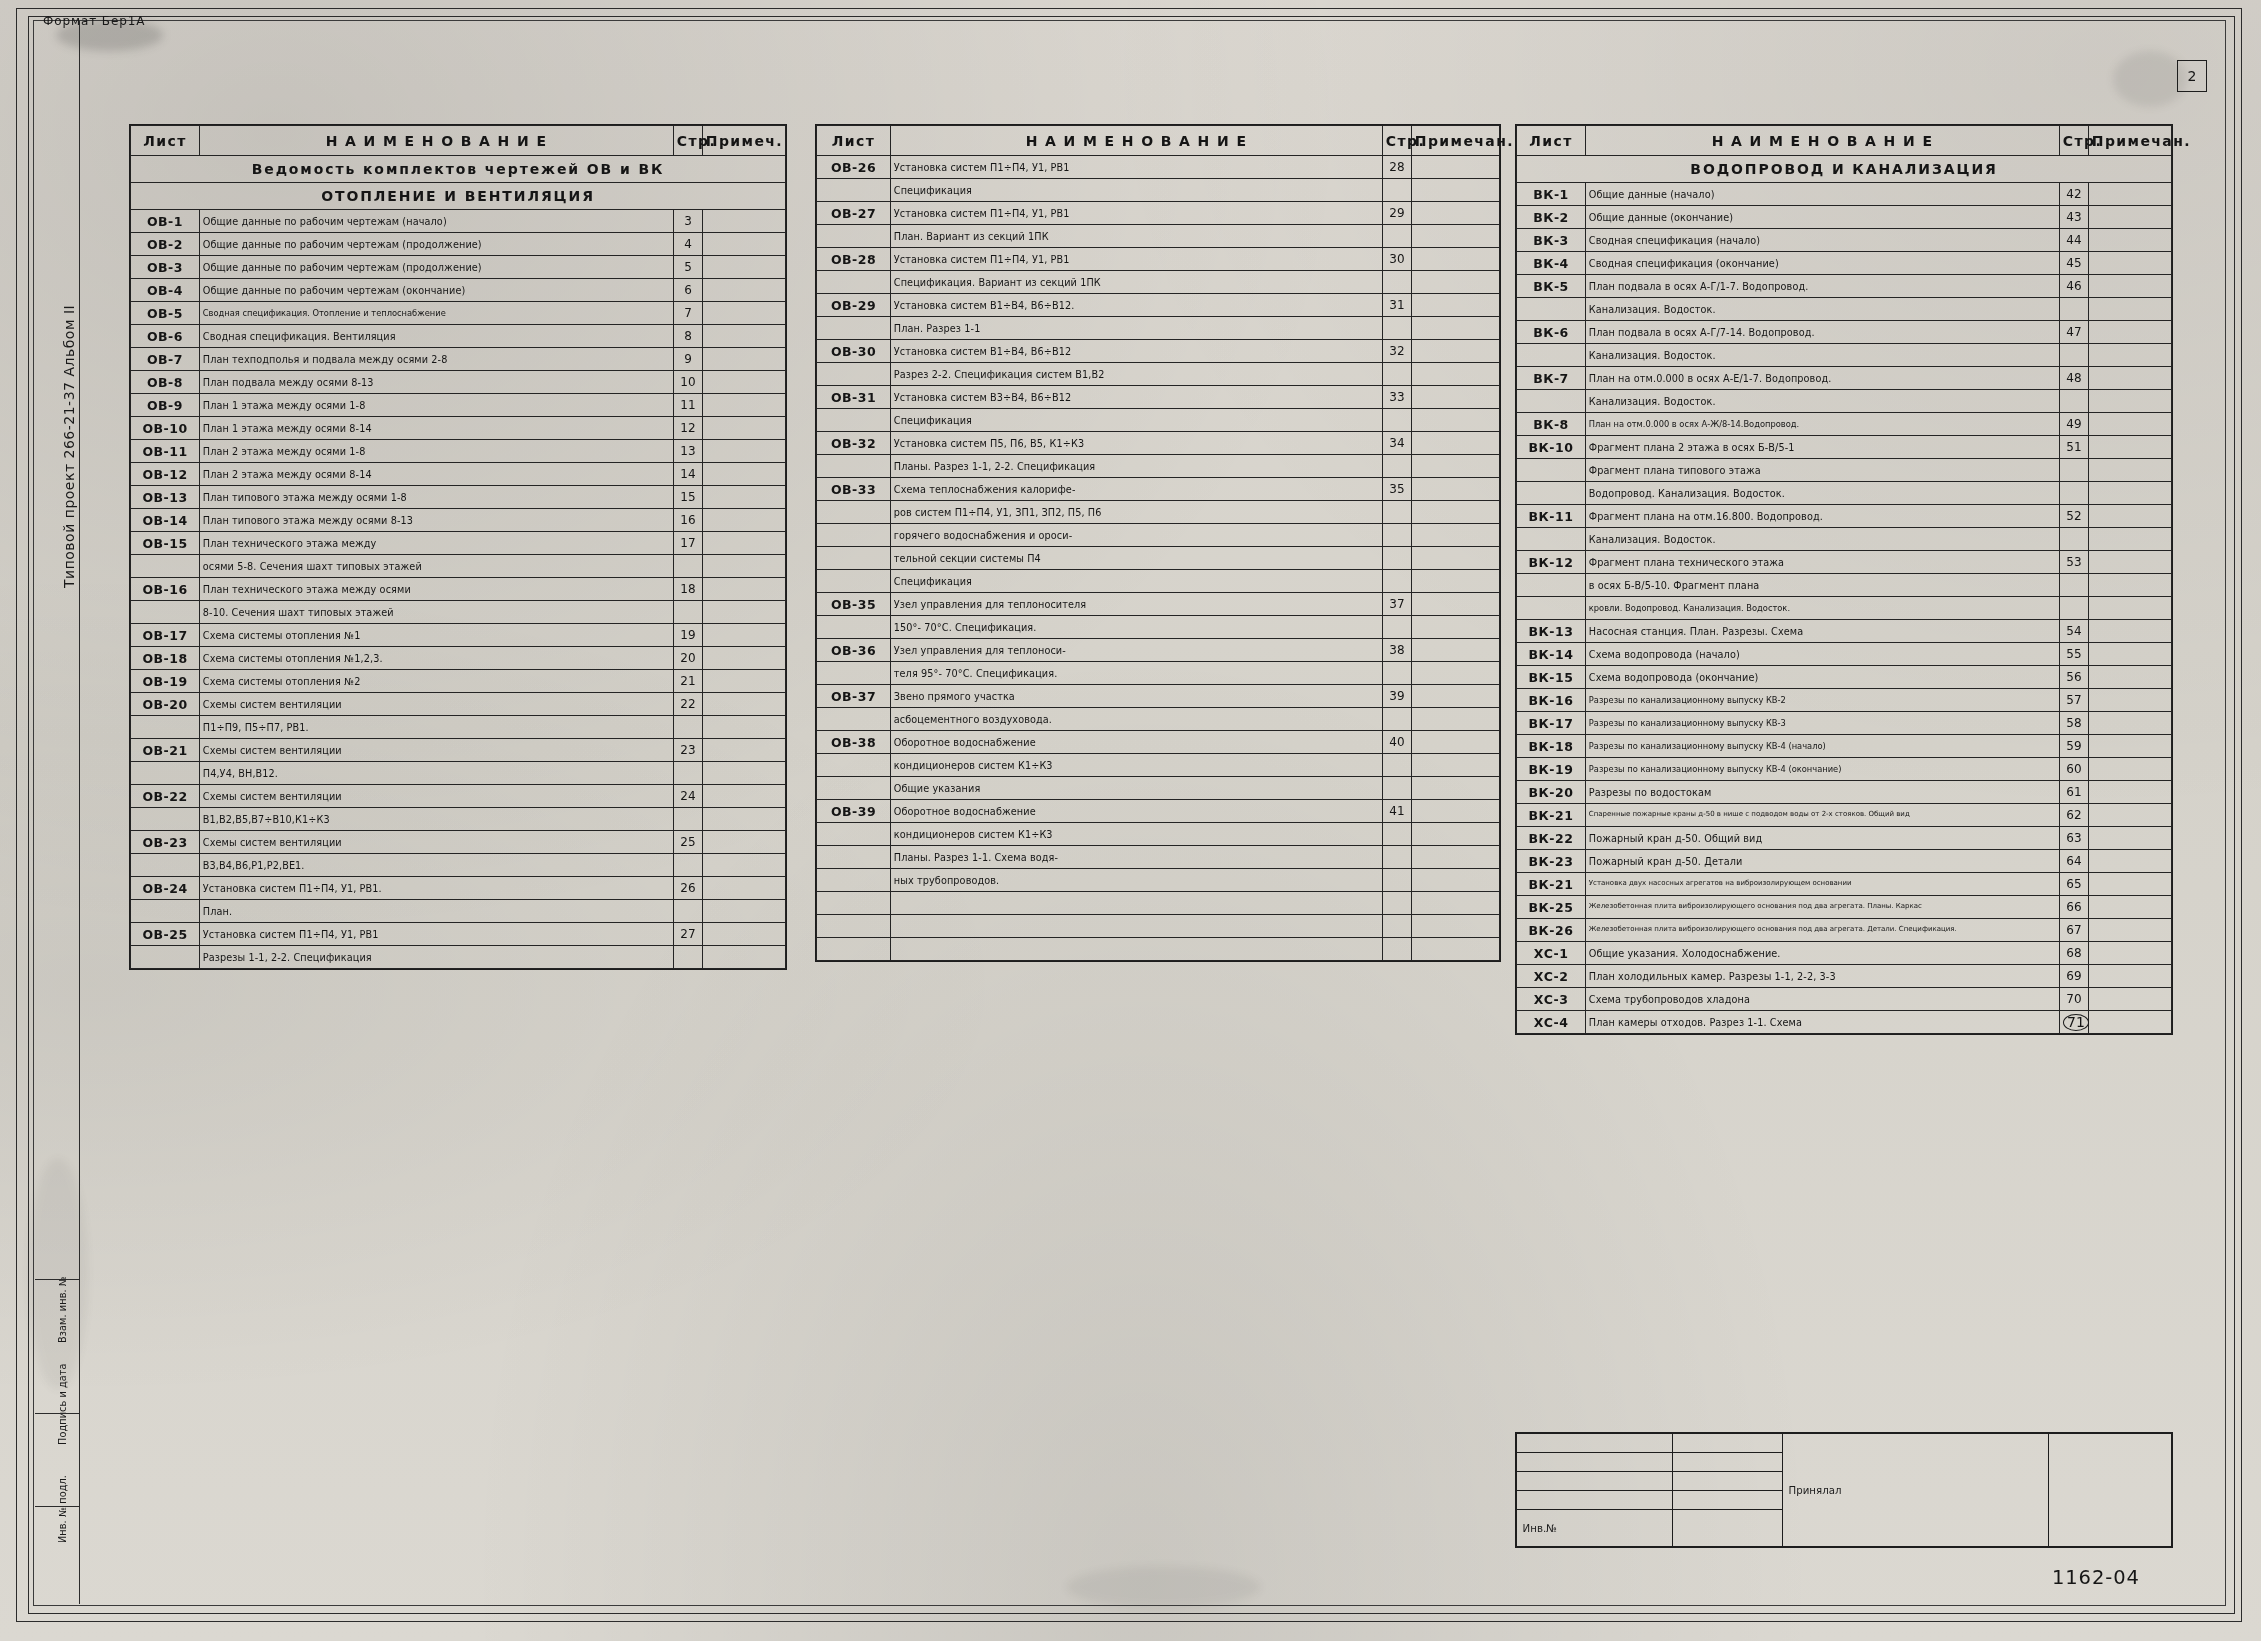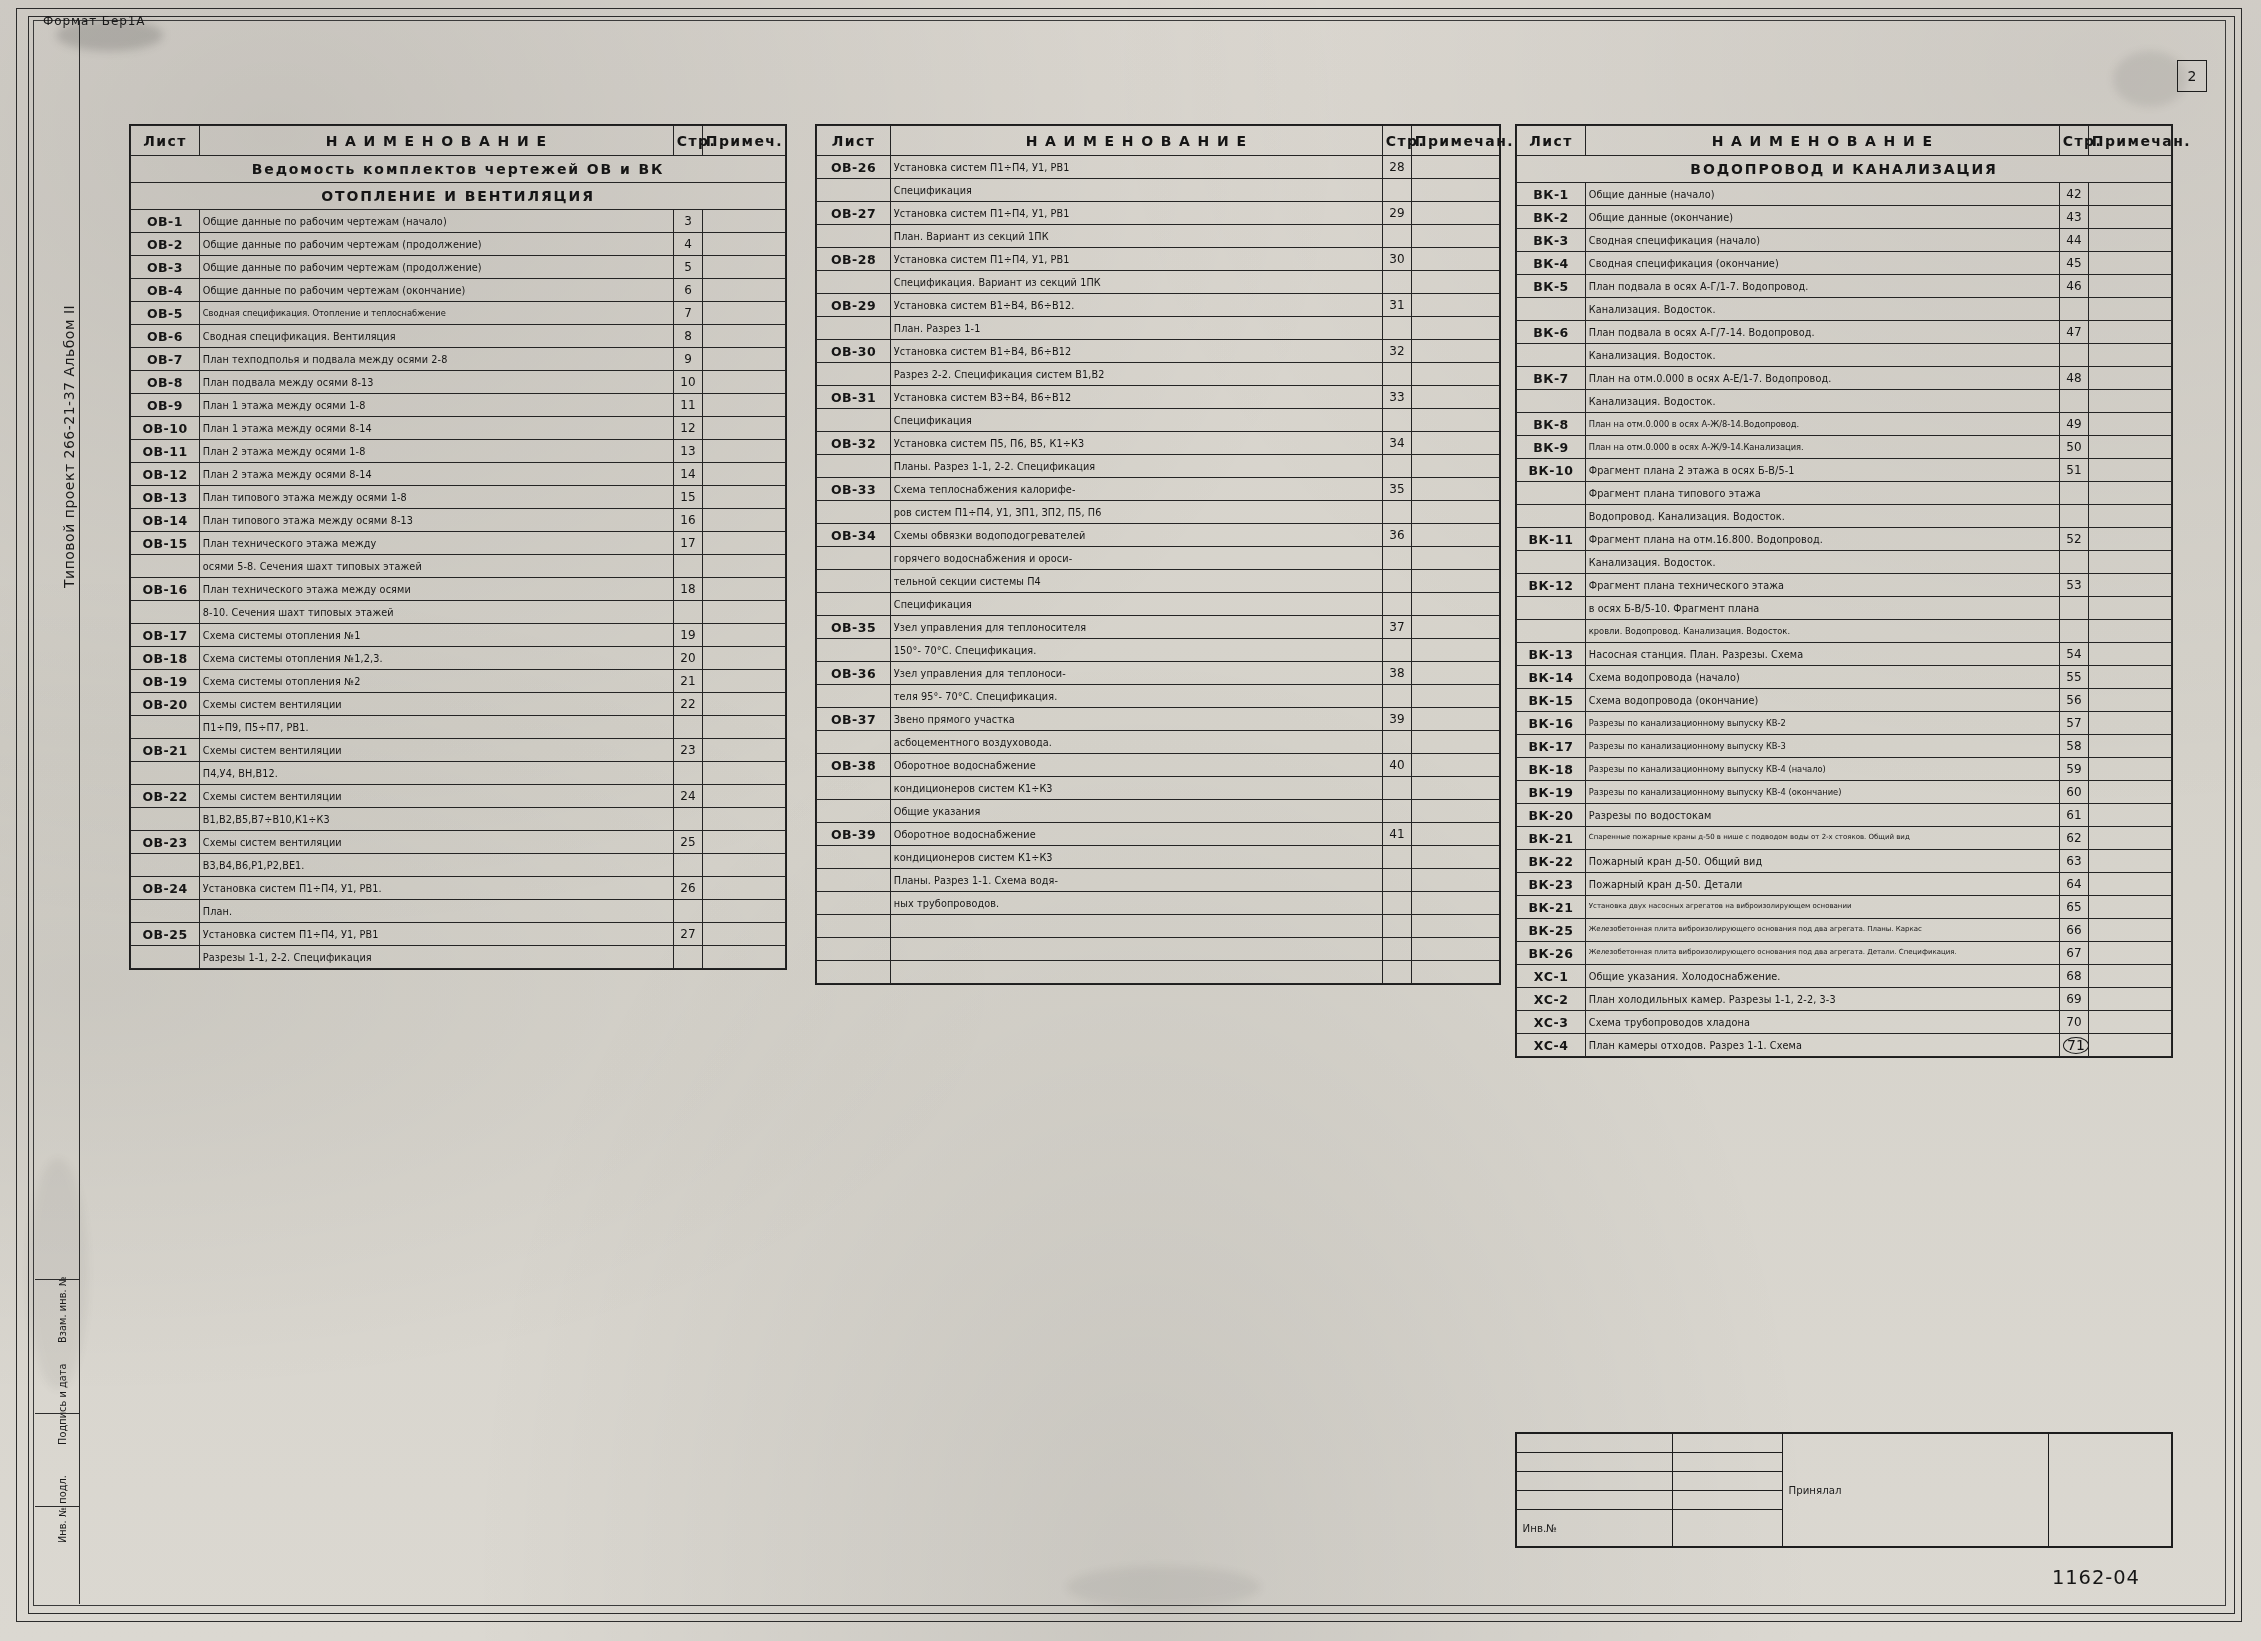--- a/index.html
+++ b/index.html
@@ -530,26 +530,20 @@
               <td class="c-name small">Схема теплоснабжения калорифе-</td>
               <td class="c-page">35</td>
               <td class="c-note"></td>
             </tr>
         <tr class="rowh cont">
               <td class="c-sheet"></td>
               <td class="c-name small">ров систем П1÷П4, У1, ЗП1, ЗП2, П5, П6</td>
               <td class="c-page"></td>
               <td class="c-note"></td>
             </tr>
-        <tr class="rowh">
-              <td class="c-sheet">ОВ-34</td>
-              <td class="c-name small">Схемы обвязки водоподогревателей</td>
-              <td class="c-page">36</td>
-              <td class="c-note"></td>
-            </tr>
         <tr class="rowh cont">
               <td class="c-sheet"></td>
               <td class="c-name small">горячего водоснабжения и ороси-</td>
               <td class="c-page"></td>
               <td class="c-note"></td>
             </tr>
         <tr class="rowh cont">
               <td class="c-sheet"></td>
               <td class="c-name small">тельной секции системы П4</td>
               <td class="c-page"></td>
@@ -739,26 +733,20 @@
               <td class="c-page"></td>
               <td class="c-note"></td>
             </tr>
         <tr class="rowh">
               <td class="c-sheet">ВК-8</td>
               <td class="c-name xsmall">План на отм.0.000 в осях А-Ж/8-14.Водопровод.</td>
               <td class="c-page">49</td>
               <td class="c-note"></td>
             </tr>
         <tr class="rowh">
-              <td class="c-sheet">ВК-9</td>
-              <td class="c-name xsmall">План на отм.0.000 в осях А-Ж/9-14.Канализация.</td>
-              <td class="c-page">50</td>
-              <td class="c-note"></td>
-            </tr>
-        <tr class="rowh">
               <td class="c-sheet">ВК-10</td>
               <td class="c-name small">Фрагмент плана 2 этажа в осях Б-В/5-1</td>
               <td class="c-page">51</td>
               <td class="c-note"></td>
             </tr>
         <tr class="rowh cont">
               <td class="c-sheet"></td>
               <td class="c-name small">Фрагмент плана типового этажа</td>
               <td class="c-page"></td>
               <td class="c-note"></td>

